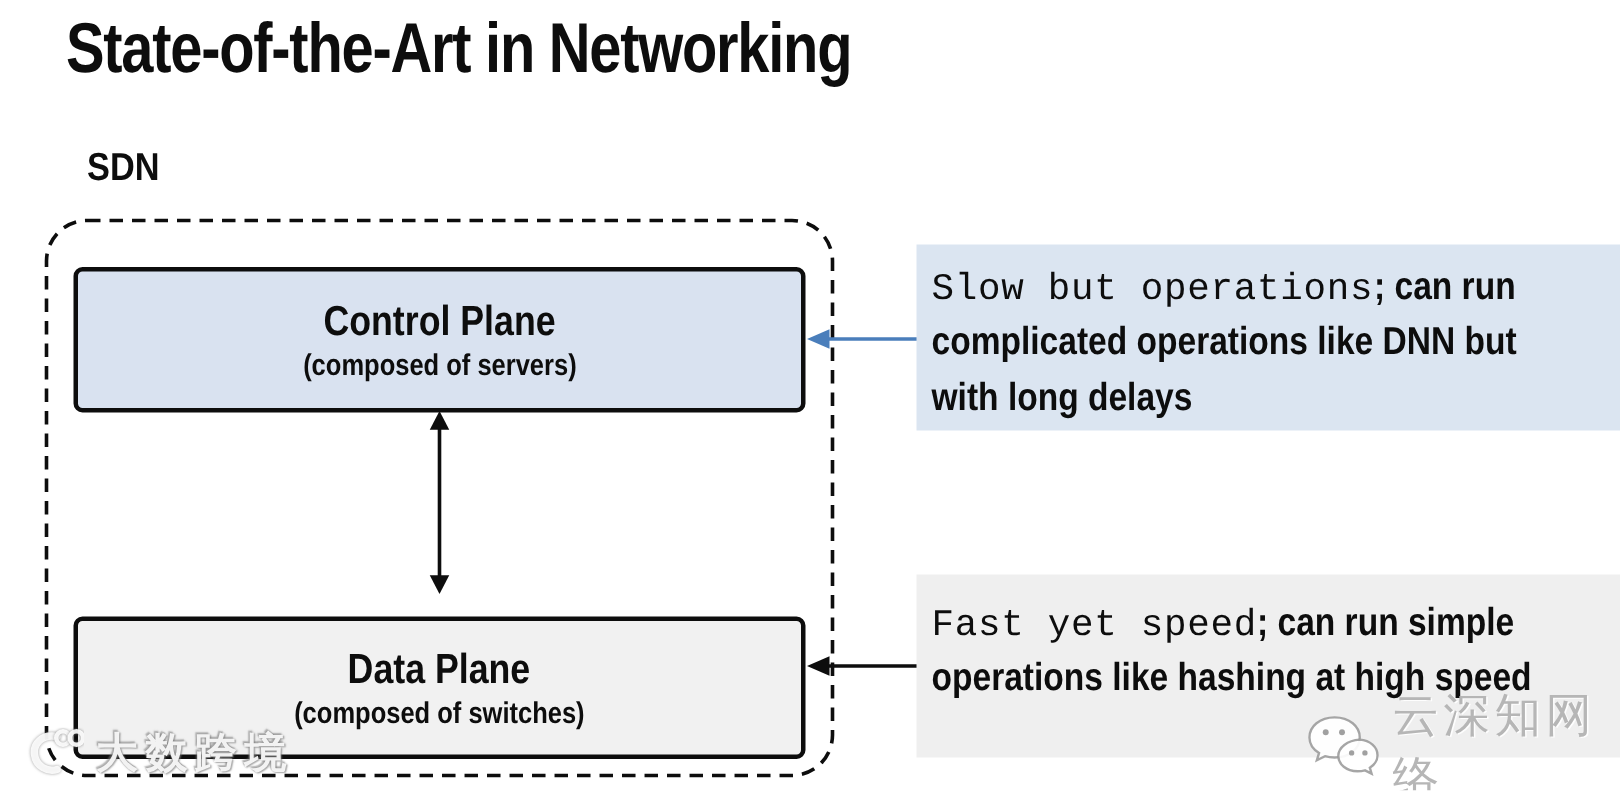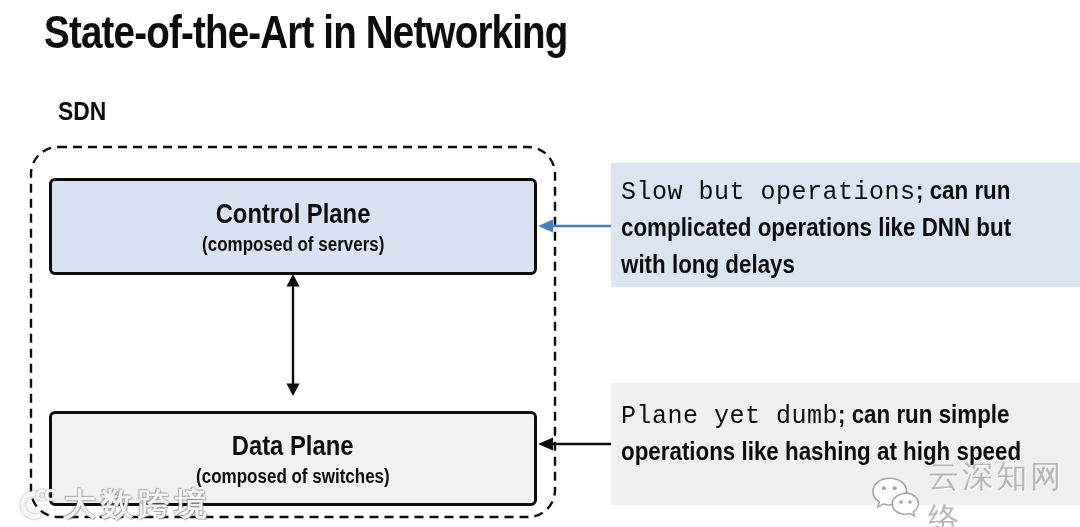--- a/index.html
+++ b/index.html
@@ -84,21 +84,21 @@
   .arrow-line-blue{stroke:var(--arrowBlue);stroke-width:2.4;}
   .arrow-head-black{fill:var(--ink);}
   .arrow-head-blue{fill:var(--arrowBlue);}
   
   .wm{
     position:absolute;display:flex;align-items:center;gap:8px;
     pointer-events:none;
   }
   .wm-left{left:2px;top:483px;}
   .wm-left .wm-text{
-    font-size:32px;font-weight:bold;letter-spacing:5px;
+    font-size:28px;font-weight:bold;letter-spacing:5px;
     color:rgba(255,255,255,0.9);
     text-shadow:0 0 1px rgba(120,120,120,0.8), 1px 1px 1px rgba(120,120,120,0.55),
       -1px -1px 1px rgba(120,120,120,0.55);
   }
   .wm-right{left:855px;top:456px;}
   .wm-right .wm-text{
     font-size:31px;letter-spacing:3px;
     color:rgba(178,178,178,0.95);
     text-shadow:1px 1px 0 rgba(255,255,255,0.9);
   }
@@ -140,21 +140,21 @@
   <div class="ann-box ann-blue">
     <div class="ann-line">
       <span class="mono-seg">Slow but operations</span><span class="cbold">; can run</span>
     </div>
     <div class="ann-line cbold">complicated operations like DNN but</div>
     <div class="ann-line cbold">with long delays</div>
   </div>
 
   <div class="ann-box ann-gray">
     <div class="ann-line">
-      <span class="mono-seg">Plane yet dumb</span><span class="cbold">; can run simple</span>
+      <span class="mono-seg">Fast yet speed</span><span class="cbold">; can run simple</span>
     </div>
     <div class="ann-line cbold">operations like hashing at high speed</div>
   </div>
 
   <div class="wm wm-left">
     <svg width="38" height="34" viewBox="0 0 38 34">
       <path d="M20 6 C10 4 4 11 5 18 C6 26 14 30 20 28" fill="none" stroke="rgba(255,255,255,0.9)" stroke-width="5" stroke-linecap="round" style="filter:drop-shadow(0 0 1px rgba(120,120,120,0.8))"></path>
       <circle cx="24" cy="7" r="4.5" fill="none" stroke="rgba(255,255,255,0.9)" stroke-width="3" style="filter:drop-shadow(0 0 1px rgba(120,120,120,0.8))"></circle>
       <circle cx="33" cy="7" r="4.5" fill="none" stroke="rgba(255,255,255,0.9)" stroke-width="3" style="filter:drop-shadow(0 0 1px rgba(120,120,120,0.8))"></circle>
     </svg>

